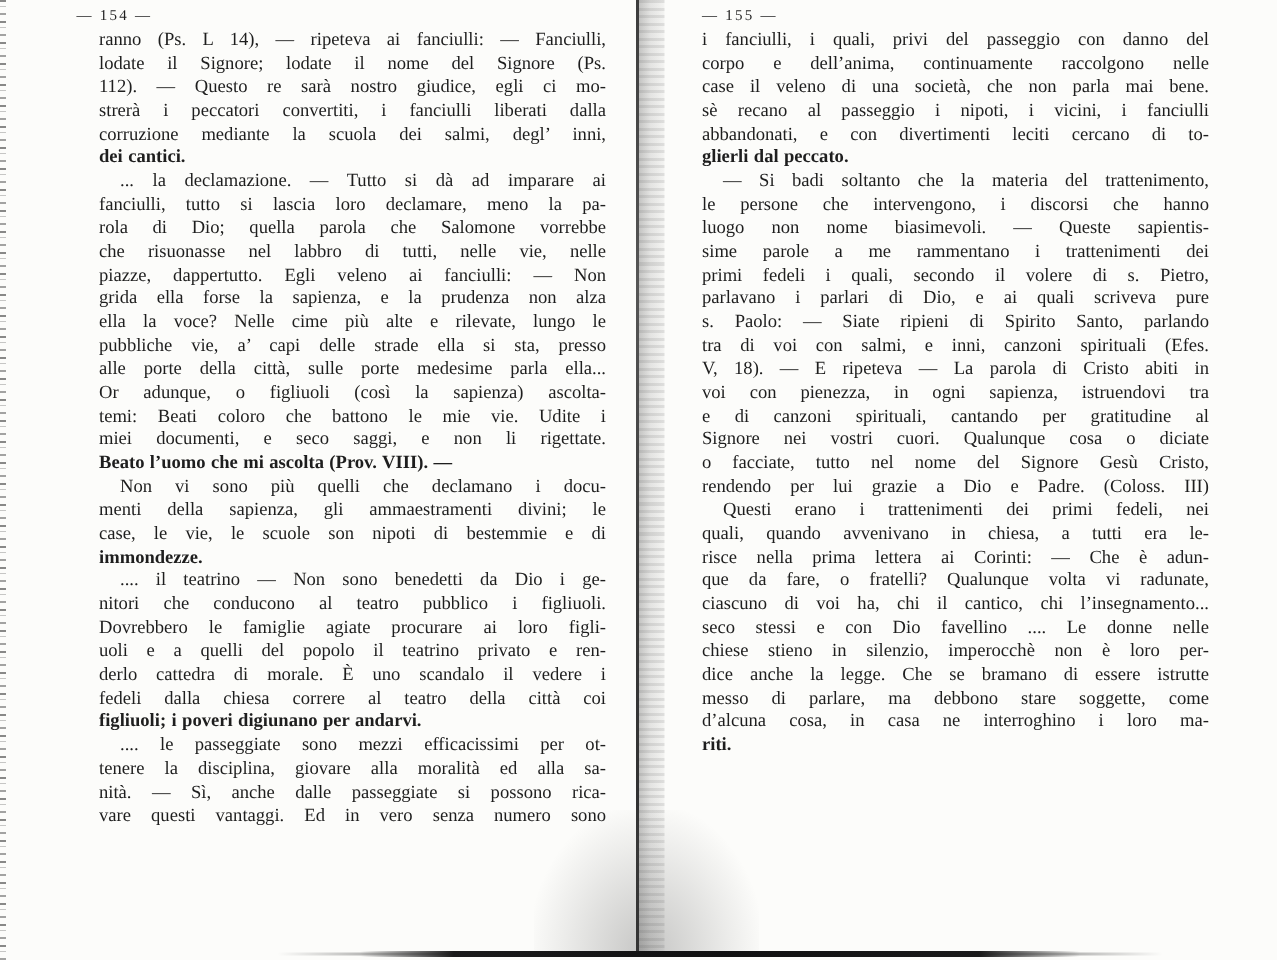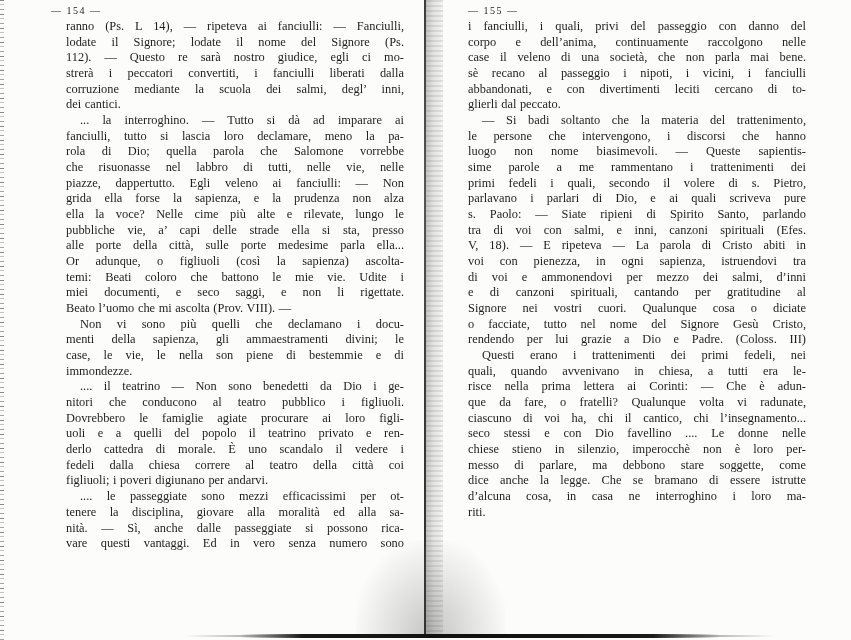--- a/index.html
+++ b/index.html
@@ -86,55 +86,55 @@
     height: 15.68px;
     line-height: 15.68px;
     font-size: 12.4px;
     text-align: justify;
     text-align-last: justify;
     -moz-text-align-last: justify;
     overflow: hidden;
     white-space: normal;
     word-spacing: .5px;
   }
-  .line.end { text-align-last: left; -moz-text-align-last: left; }
+  .line.end { text-align-last: left; font-weight: bold; -moz-text-align-last: left; }
   .line.indent { text-indent: 14px; }
 </style>
 </head>
 <body>
 
 <div class="scan">
 
   <div class="left-edge"></div>
 
   <div class="page left">
     <div class="page-number">— 154 —</div>
     <div class="page-body">
         <div class="line">ranno (Ps. L 14), — ripeteva ai fanciulli: — Fanciulli,</div>
         <div class="line">lodate il Signore; lodate il nome del Signore (Ps.</div>
         <div class="line">112). — Questo re sarà nostro giudice, egli ci mo-</div>
         <div class="line">strerà i peccatori convertiti, i fanciulli liberati dalla</div>
         <div class="line">corruzione mediante la scuola dei salmi, degl’ inni,</div>
         <div class="line end">dei cantici.</div>
-        <div class="line indent">... la interroghino. — Tutto si dà ad imparare ai</div>
+        <div class="line indent">... la declamazione. — Tutto si dà ad imparare ai</div>
         <div class="line">fanciulli, tutto si lascia loro declamare, meno la pa-</div>
         <div class="line">rola di Dio; quella parola che Salomone vorrebbe</div>
         <div class="line">che risuonasse nel labbro di tutti, nelle vie, nelle</div>
         <div class="line">piazze, dappertutto. Egli veleno ai fanciulli: — Non</div>
         <div class="line">grida ella forse la sapienza, e la prudenza non alza</div>
         <div class="line">ella la voce? Nelle cime più alte e rilevate, lungo le</div>
         <div class="line">pubbliche vie, a’ capi delle strade ella si sta, presso</div>
         <div class="line">alle porte della città, sulle porte medesime parla ella...</div>
         <div class="line">Or adunque, o figliuoli (così la sapienza) ascolta-</div>
         <div class="line">temi: Beati coloro che battono le mie vie. Udite i</div>
         <div class="line">miei documenti, e seco saggi, e non li rigettate.</div>
         <div class="line end">Beato l’uomo che mi ascolta (Prov. VIII). —</div>
         <div class="line indent">Non vi sono più quelli che declamano i docu-</div>
         <div class="line">menti della sapienza, gli ammaestramenti divini; le</div>
-        <div class="line">case, le vie, le nella son piene di bestemmie e di</div>
+        <div class="line">case, le vie, le scuole son nipoti di bestemmie e di</div>
         <div class="line end">immondezze.</div>
         <div class="line indent">.... il teatrino — Non sono benedetti da Dio i ge-</div>
         <div class="line">nitori che conducono al teatro pubblico i figliuoli.</div>
         <div class="line">Dovrebbero le famiglie agiate procurare ai loro figli-</div>
         <div class="line">uoli e a quelli del popolo il teatrino privato e ren-</div>
         <div class="line">derlo cattedra di morale. È uno scandalo il vedere i</div>
         <div class="line">fedeli dalla chiesa correre al teatro della città coi</div>
         <div class="line end">figliuoli; i poveri digiunano per andarvi.</div>
         <div class="line indent">.... le passeggiate sono mezzi efficacissimi per ot-</div>
         <div class="line">tenere la disciplina, giovare alla moralità ed alla sa-</div>
@@ -155,34 +155,33 @@
         <div class="line indent">— Si badi soltanto che la materia del trattenimento,</div>
         <div class="line">le persone che intervengono, i discorsi che hanno</div>
         <div class="line">luogo non nome biasimevoli. — Queste sapientis-</div>
         <div class="line">sime parole a me rammentano i trattenimenti dei</div>
         <div class="line">primi fedeli i quali, secondo il volere di s. Pietro,</div>
         <div class="line">parlavano i parlari di Dio, e ai quali scriveva pure</div>
         <div class="line">s. Paolo: — Siate ripieni di Spirito Santo, parlando</div>
         <div class="line">tra di voi con salmi, e inni, canzoni spirituali (Efes.</div>
         <div class="line">V, 18). — E ripeteva — La parola di Cristo abiti in</div>
         <div class="line">voi con pienezza, in ogni sapienza, istruendovi tra</div>
-        <div class="line">di voi e ammonendovi per mezzo dei salmi, d’inni</div>
         <div class="line">e di canzoni spirituali, cantando per gratitudine al</div>
         <div class="line">Signore nei vostri cuori. Qualunque cosa o diciate</div>
         <div class="line">o facciate, tutto nel nome del Signore Gesù Cristo,</div>
         <div class="line">rendendo per lui grazie a Dio e Padre. (Coloss. III)</div>
         <div class="line indent">Questi erano i trattenimenti dei primi fedeli, nei</div>
         <div class="line">quali, quando avvenivano in chiesa, a tutti era le-</div>
         <div class="line">risce nella prima lettera ai Corinti: — Che è adun-</div>
         <div class="line">que da fare, o fratelli? Qualunque volta vi radunate,</div>
         <div class="line">ciascuno di voi ha, chi il cantico, chi l’insegnamento...</div>
         <div class="line">seco stessi e con Dio favellino .... Le donne nelle</div>
         <div class="line">chiese stieno in silenzio, imperocchè non è loro per-</div>
+        <div class="line">dice anche la legge. Che se bramano di essere istrutte</div>
         <div class="line">messo di parlare, ma debbono stare soggette, come</div>
-        <div class="line">dice anche la legge. Che se bramano di essere istrutte</div>
         <div class="line">d’alcuna cosa, in casa ne interroghino i loro ma-</div>
         <div class="line end">riti.</div>
       </div>
   </div>
 
   <div class="gutter-shade"></div>
   <div class="gutter-line"></div>
   <div class="gutter-fan"></div>
   <div class="bottom-bar-faint"></div>
   <div class="bottom-bar"></div>

